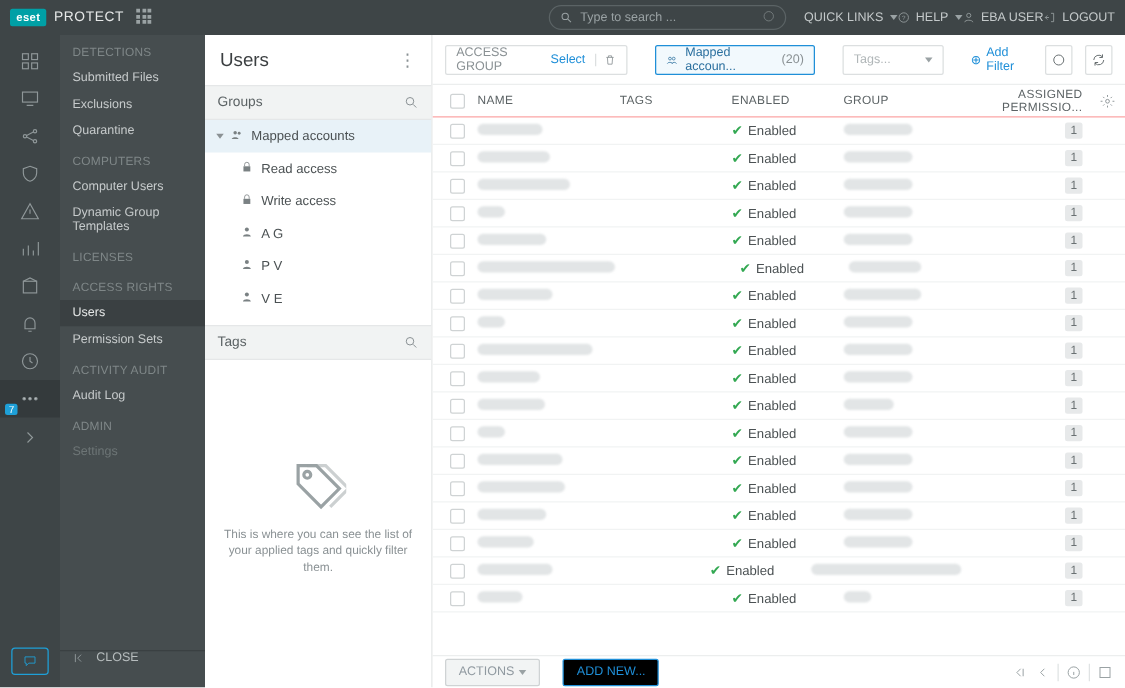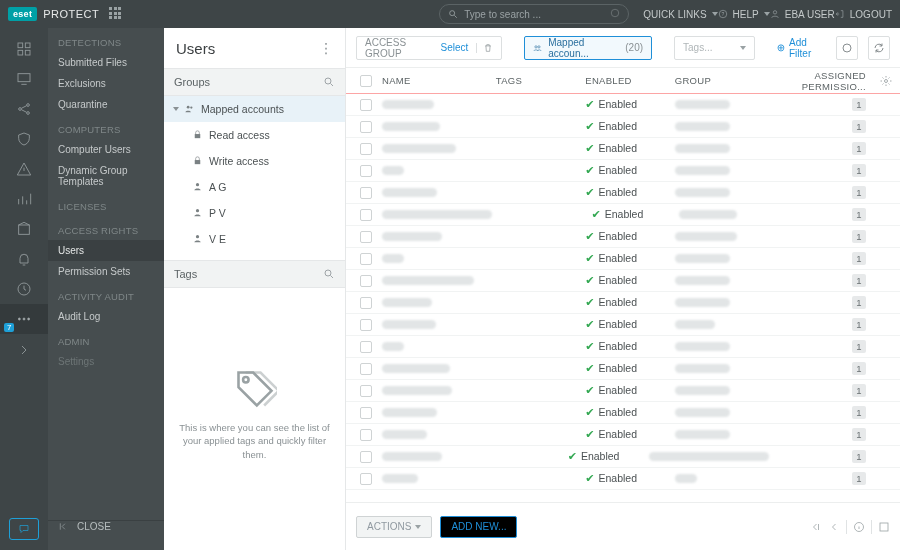--- a/index.html
+++ b/index.html
@@ -76,21 +76,21 @@
 .gearcell { display:flex; align-items:center; justify-content:center; }
 .gearcell svg{ width:12px;height:12px; stroke:#8a9194; fill:none; stroke-width:1.5;}
 .trowd { display:grid; grid-template-columns: 30px 1.4fr 1.1fr 1.1fr 1.2fr 1.3fr 28px; height:22px; align-items:center; border-bottom:1px solid #f1f3f3; font-size:10.5px; color:#4b5153; }
 .trowd .cell { padding:0 6px; }
 .cb { width:12px; height:12px; border:1px solid #cfd3d4; border-radius:2px; margin-left:8px; }
 .blur { display:inline-block; height:9px; border-radius:5px; background:#e2e5e6; filter: blur(1px); }
 .chk { color:#33a852; font-size:11px; margin-right:4px; }
 .permbadge { display:inline-block; min-width:14px; text-align:center; background:#e7e9ea; color:#6a7173; font-size:9.5px; border-radius:2px; padding:1px 4px; }
 
 
-.btm { height: 48px; border-top:1px solid #eceeee; display:flex; align-items:center; padding: 0 10px; gap:8px; }
+.btm { height: 26px; border-top:1px solid #eceeee; display:flex; align-items:center; padding: 0 10px; gap:18px; }
 .btn { height:22px; border:1px solid #cfd3d4; border-radius:2px; padding:0 10px; font-size:10px; display:flex; align-items:center; gap:4px; background:#f2f4f4; color:#9099a0; }
 .btn.primary-outline { border-color:#1f8fd8; color:#1f8fd8; background:#000000; }
 .btm .r { margin-left:auto; display:flex; align-items:center; gap:6px; color:#9aa2a4; }
 .btm .r svg { width:12px;height:12px; stroke:#9aa2a4; fill:none; stroke-width:1.6;}
 .sep { width:1px; height:14px; background:#e0e3e4; }
 
 .magnifier { width:12px;height:12px; }
 </style>
 </head>
 <body>

